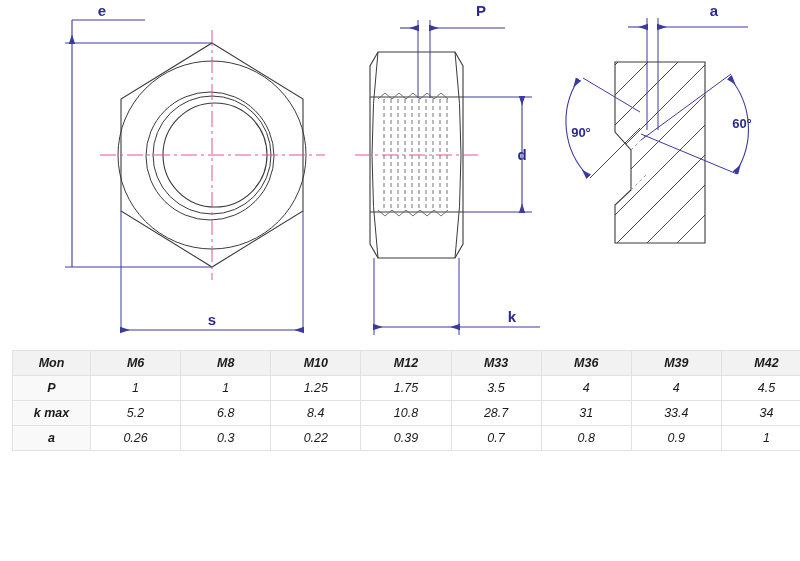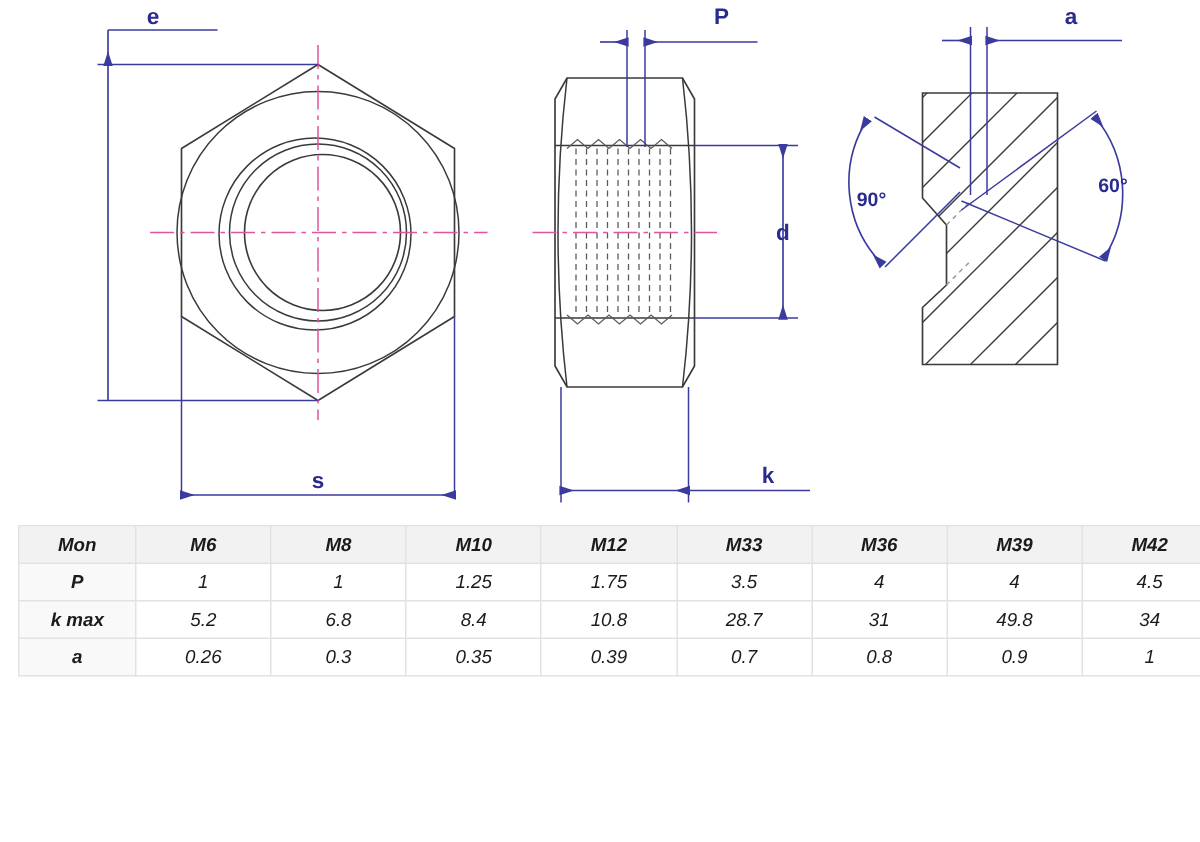--- a/index.html
+++ b/index.html
@@ -249,28 +249,28 @@
           <td>4.5</td>
         </tr>
         <tr>
           <th class="rowhead">k max</th>
           <td>5.2</td>
           <td>6.8</td>
           <td>8.4</td>
           <td>10.8</td>
           <td>28.7</td>
           <td>31</td>
-          <td>49.8</td>
+          <td>33.4</td>
           <td>34</td>
         </tr>
         <tr>
           <th class="rowhead">a</th>
           <td>0.26</td>
           <td>0.3</td>
-          <td>0.35</td>
+          <td>0.22</td>
           <td>0.39</td>
           <td>0.7</td>
           <td>0.8</td>
           <td>0.9</td>
           <td>1</td>
         </tr>
       </tbody>
     </table>
   </div>
 

